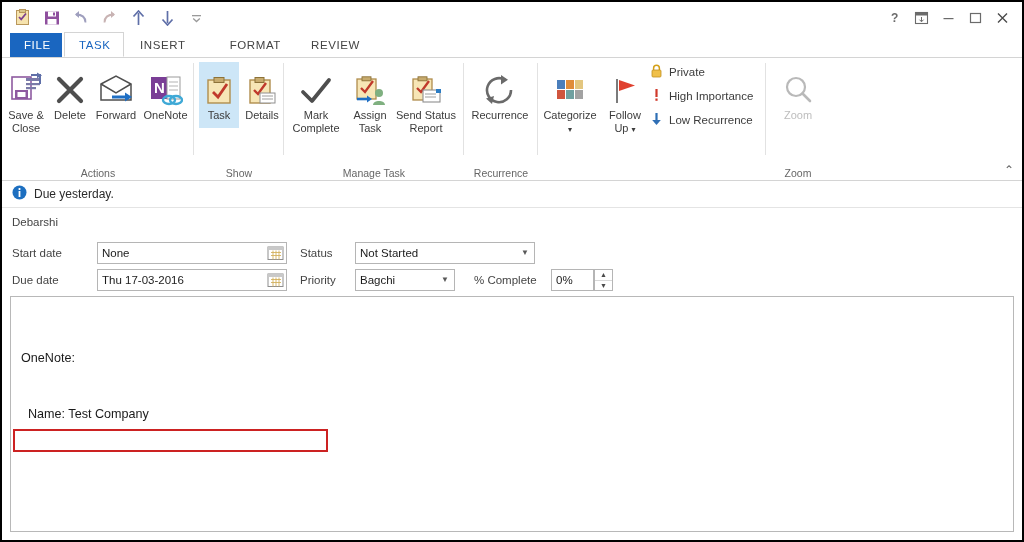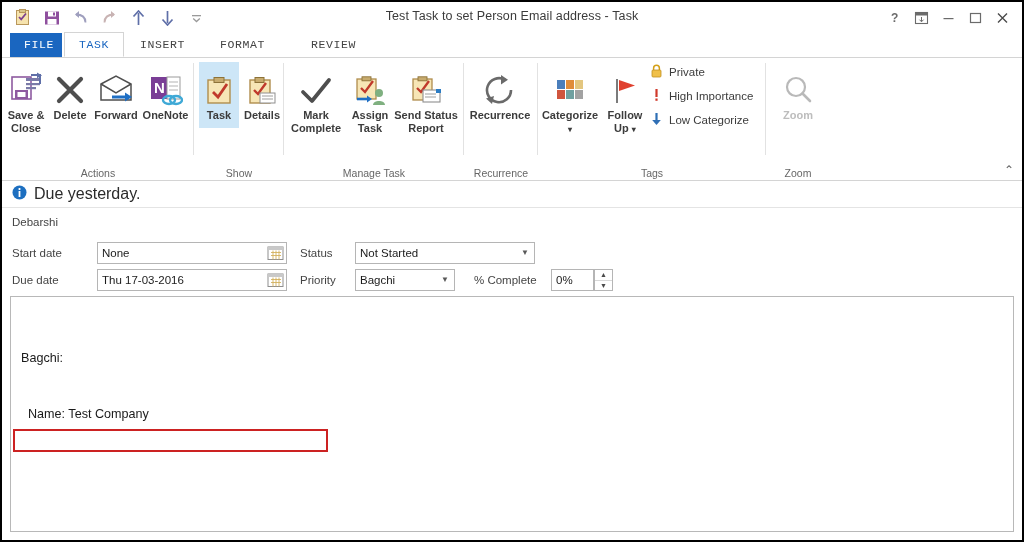--- a/index.html
+++ b/index.html
@@ -43,21 +43,21 @@
   }
 
   
   .tabstrip{
     position:relative;height:24px;background:#ffffff;
     border-bottom:1px solid #d4d4d4;
   }
   .tab{
     position:absolute;top:0;height:24px;line-height:24px;
     font-size:11.5px;letter-spacing:.6px;color:#444444;
-    padding:0 14px;box-sizing:border-box;text-align:center;font-family:Liberation Mono, monospace;
+    padding:0 14px;box-sizing:border-box;text-align:right;
   }
   .tab.file{background:#1a66c0;color:#ffffff;font-size:11.5px;}
   .tab.active{
     color:#1a66c0;background:#ffffff;
     border-left:1px solid #d4d4d4;border-right:1px solid #d4d4d4;border-top:1px solid #d4d4d4;
     border-bottom:1px solid #ffffff;height:25px;
   }
 
   
   .ribbon{
@@ -73,39 +73,39 @@
   .glabel{
     position:absolute;bottom:-20px;width:100%;text-align:center;
     font-size:10.5px;color:#666666;
   }
   .rbtn{
     position:absolute;top:4px;display:flex;flex-direction:column;align-items:center;
     width:60px;
   }
   .rbtn .ico{height:44px;display:flex;align-items:flex-end;justify-content:center;}
   .rbtn .lbl{
-    font-size:11px;color:#3c3c3c;text-align:center;line-height:13px;margin-top:3px;font-weight:bold;
+    font-size:11px;color:#3c3c3c;text-align:center;line-height:13px;margin-top:3px;
   }
   .rbtn.selected{background:#cde6f7;}
   .rbtn.disabled .lbl{color:#bdbdbd;}
   .tagitem{
     position:absolute;display:flex;align-items:center;gap:6px;
     font-size:11.5px;color:#3c3c3c;
   }
   .collapse{
     position:absolute;right:8px;bottom:3px;color:#666;font-size:12px;
   }
 
   
   .infobar{
     position:relative;height:26px;background:#ffffff;
     display:flex;align-items:center;padding-left:10px;gap:7px;
     border-bottom:1px solid #e4e4e4;
   }
-  .infobar .txt{font-size:16px;color:#2b2b2b;}
+  .infobar .txt{font-size:12px;color:#2b2b2b;}
 
   
   .form{position:relative;height:110px;background:#ffffff;}
   .flabel{position:absolute;font-size:11.5px;color:#444444;}
   .finput{
     position:absolute;box-sizing:border-box;
     border:1px solid #b5b5b5;background:#ffffff;
     font-size:11.5px;color:#1b1b1b;
     padding:0 4px;display:flex;align-items:center;
     font-family:"Liberation Sans", sans-serif;
@@ -197,21 +197,20 @@
         </svg>
       </div>
       <div class="qat-btn">
         <svg width="13" height="12" viewBox="0 0 13 12">
           <rect x="2" y="3" width="9" height="1.3" fill="#9a9a9a"></rect>
           <path d="M3.2 6.5 L6.5 9.5 L9.8 6.5" stroke="#9a9a9a" stroke-width="1.3" fill="none"></path>
         </svg>
       </div>
     </div>
 
-    <div class="title-text">Test Task to set Person Email address - Task</div>
 
     <div class="wincontrols">
       <div class="wc">
         <svg width="12" height="14" viewBox="0 0 12 14">
             <text x="2" y="11" font-family="Liberation Sans, sans-serif" font-size="12" font-weight="bold" fill="#6b6b6b">?</text>
           </svg>
       </div>
       <div class="wc">
         <svg width="15" height="14" viewBox="0 0 15 14">
           <rect x="1.5" y="1.5" width="12" height="11" fill="none" stroke="#6b6b6b" stroke-width="1.1"></rect>
@@ -423,24 +422,23 @@
         </span>
         <span>High Importance</span>
       </div>
       <div class="tagitem" style="left:112px;top:54px;">
         <span>
           <svg width="13" height="14" viewBox="0 0 13 14">
             <rect x="5.4" y="1" width="2.2" height="8" fill="#2f6fb5"></rect>
             <path d="M2.2 8 L6.5 13 L10.8 8 Z" fill="#2f6fb5"></path>
           </svg>
         </span>
-        <span>Low Categorize</span>
-      </div>
-
-      <div class="glabel">Tags</div>
+        <span>Low Recurrence</span>
+      </div>
+
       <div class="sep"></div>
     </div>
 
     <div class="rgroup" style="left:764px;width:64px;">
       <div class="rbtn disabled" style="left:2px;width:60px;">
         <span class="ico">
           <svg width="32" height="32" viewBox="0 0 32 32">
             <circle cx="14" cy="13" r="9" fill="none" stroke="#b9b9b9" stroke-width="2.2"></circle>
             <path d="M20.5 19.5 L28 27" stroke="#b9b9b9" stroke-width="2.6" stroke-linecap="round"></path>
           </svg>
@@ -532,21 +530,21 @@
           <path d="M12.5 3.2 a5.5 5.5 0 0 1 0 8.6" stroke="#7d7d7d" stroke-width="1" fill="none"></path>
         </svg>
       </span>
     </div>
     <div class="flabel" style="left:484px;top:93px;">Owner</div>
     <div class="flabel" style="left:549px;top:93px;color:#222;">Debarshi Bagchi</div>
   </div>
 
   <div class="bodyarea">
     <div class="bodytext">
-      <div class="bodyline">Bagchi:</div>
+      <div class="bodyline">OneNote:</div>
       <div class="bodyline">  Name: Test Company</div>
       
       
       
       
       
       
       
       
     </div>

